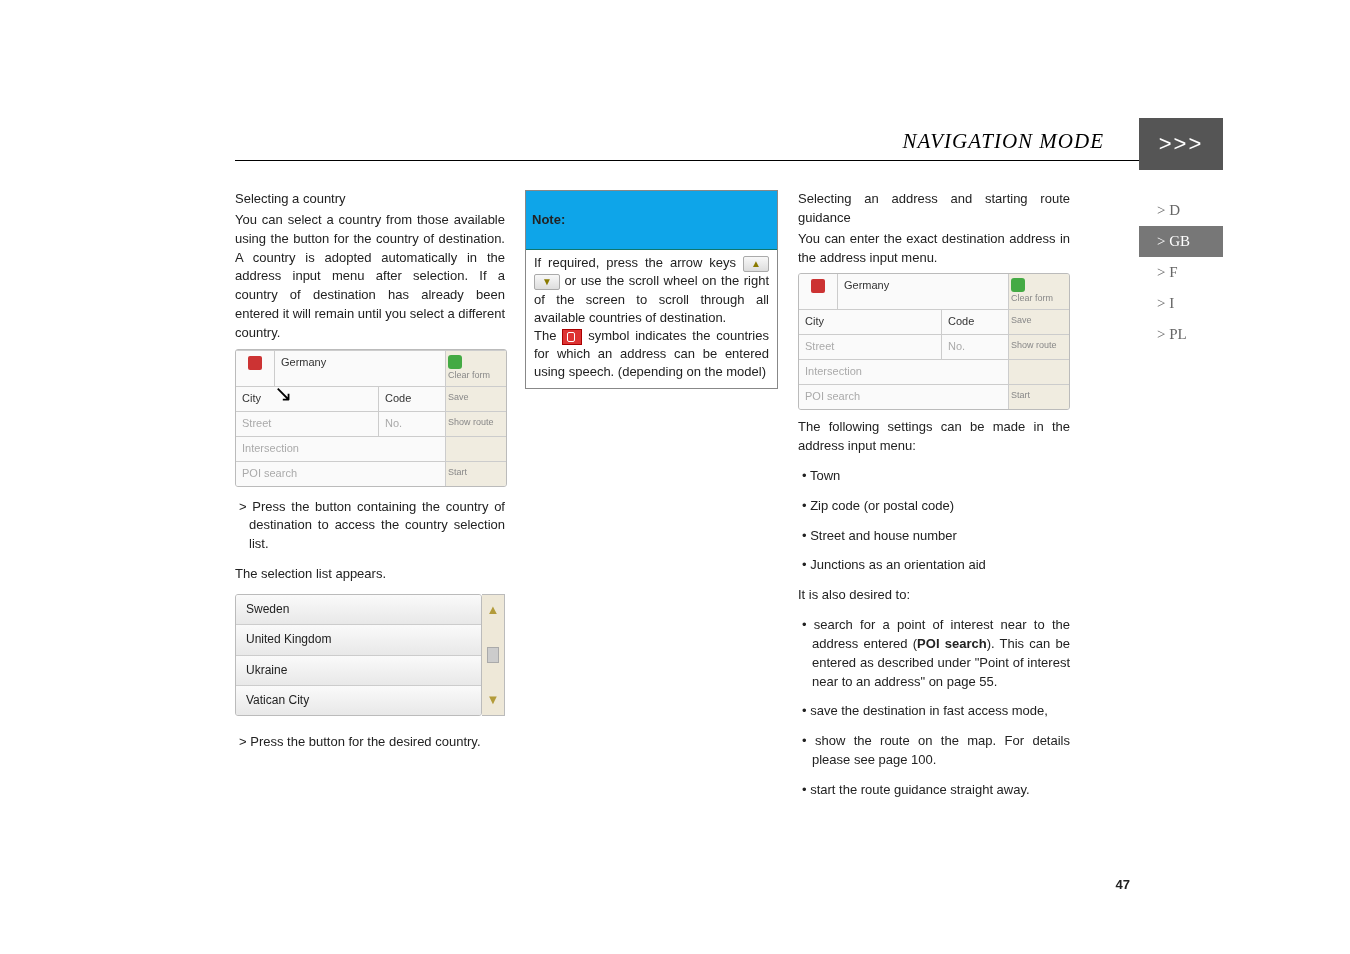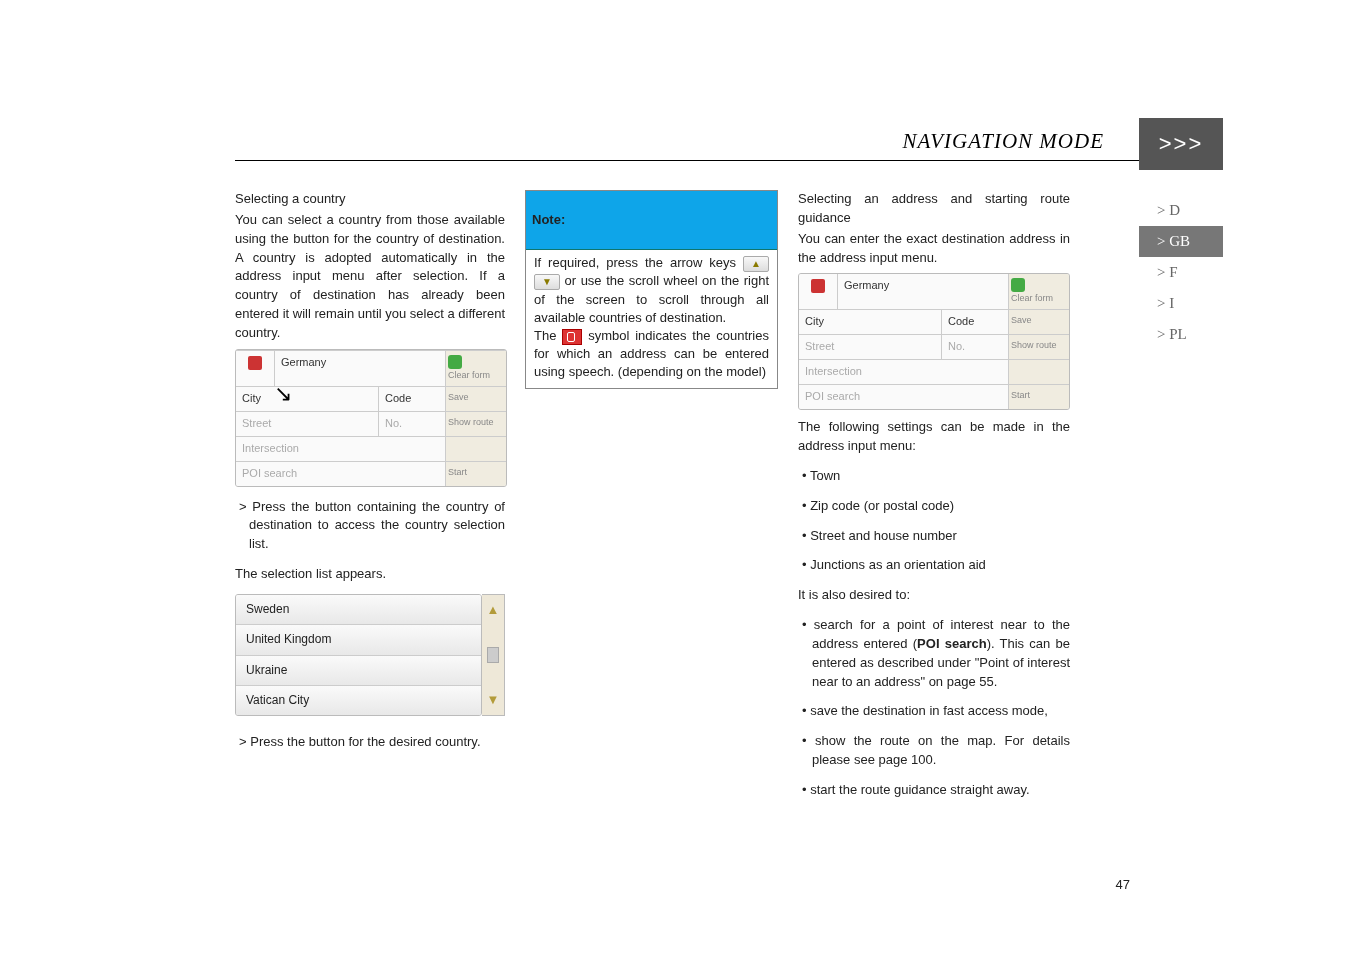--- a/index.html
+++ b/index.html
@@ -186,21 +186,21 @@
   .fig-list .li {
     padding: 6px 10px;
     border-top: 1px solid #ccc;
     background: linear-gradient(#fafafa,#e8e8e8);
   }
   .fig-list .li:first-child { border-top: none; }
   .page-num {
     position: absolute;
     bottom: 62px;
     right: 220px;
-    font-weight: normal;
+    font-weight: bold;
     font-size: 13px;
   }
   .arrow-fig {
     position: absolute;
     left: 38px;
     top: 28px;
     font-size: 22px;
     color: #000;
     pointer-events: none;
   }

